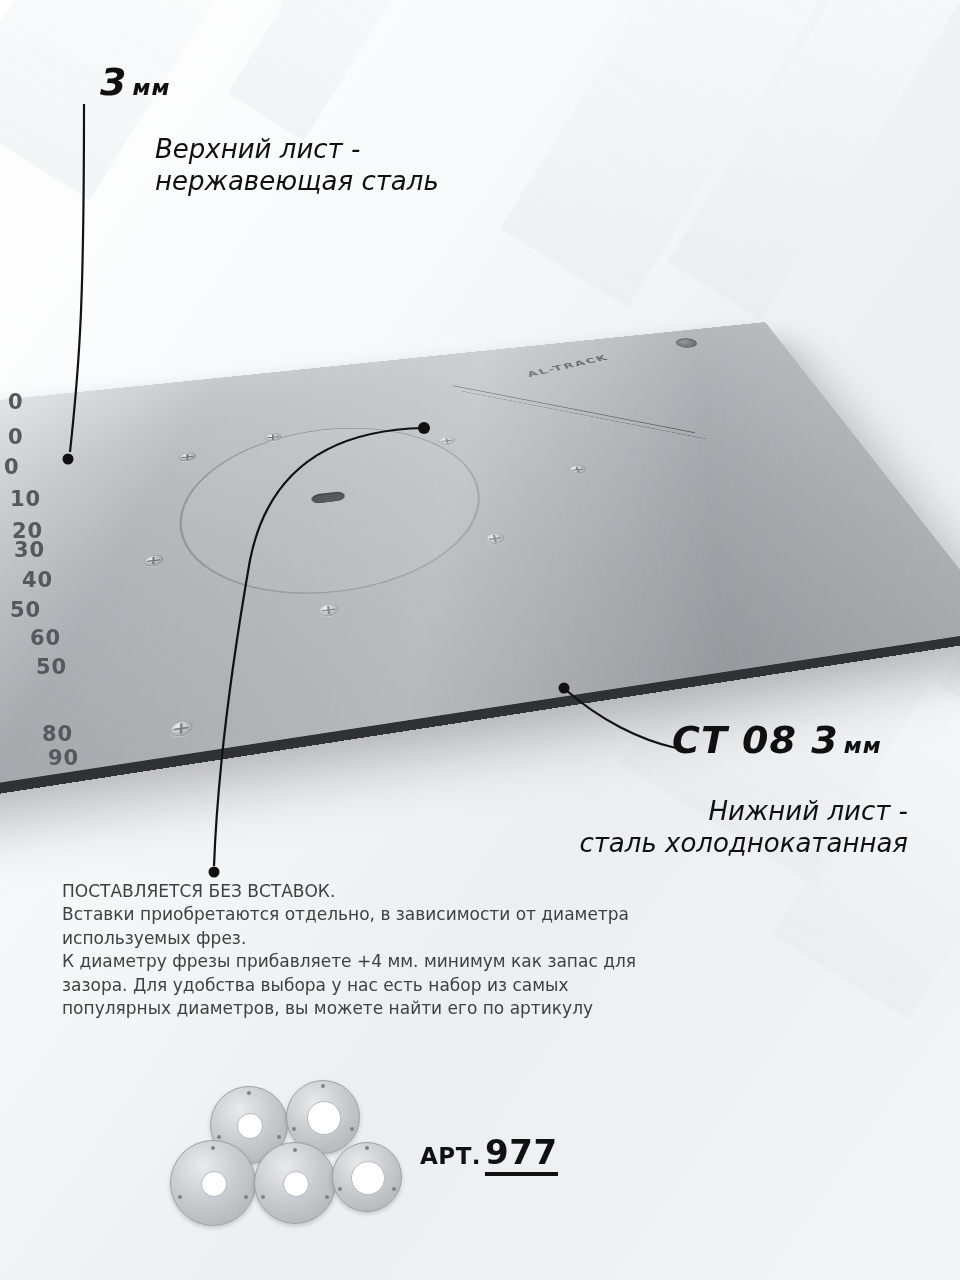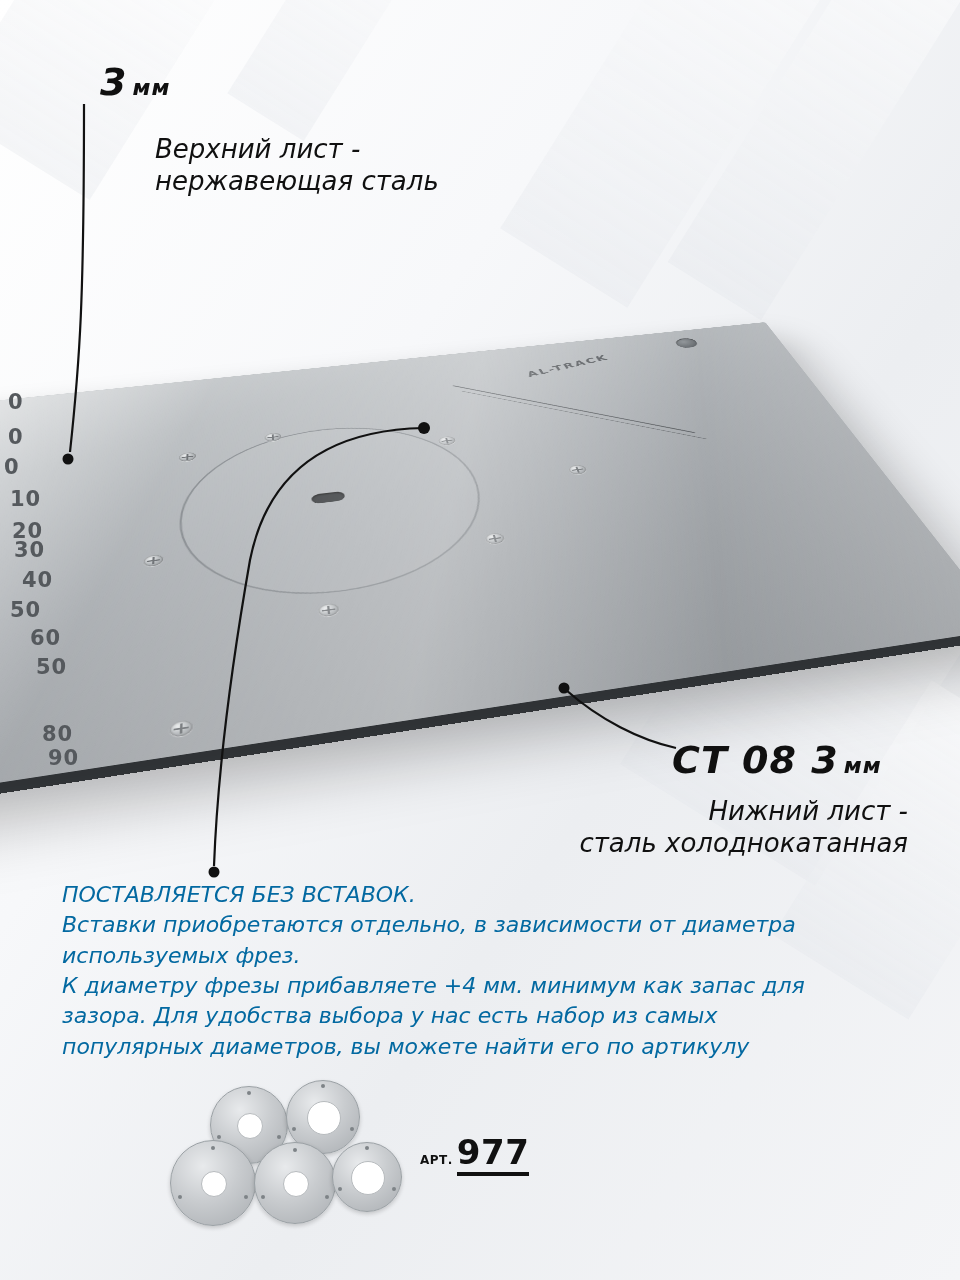--- a/index.html
+++ b/index.html
@@ -173,24 +173,23 @@
     height: 1280px;
     pointer-events: none;
   }
 
   
   .note {
     position: absolute;
     left: 62px;
     top: 880px;
     width: 846px;
-    font-size: 22px;
+    font-size: 17px;
     line-height: 1.38;
-    color: #0369a1;
-    font-style: italic;
+    color: #404040;
   }
   .note-line { display: block; }
 
   
   .inserts {
     position: absolute;
     left: 160px;
     top: 1080px;
     width: 260px;
     height: 145px;
@@ -218,21 +217,21 @@
 
   .art {
     position: absolute;
     left: 420px;
     top: 1135px;
     display: flex;
     align-items: baseline;
     gap: 4px;
   }
   .art-pre {
-    font-size: 12px;
+    font-size: 23px;
     font-weight: 700;
     color: #111;
     letter-spacing: 0.5px;
   }
   .art-num {
     font-size: 34px;
     font-weight: 800;
     color: #111;
     letter-spacing: 0.5px;
     border-bottom: 4px solid #111;
@@ -312,21 +311,21 @@
 
 <div class="callout-label" style="left:100px;top:60px;">
   <span class="bignum">3</span>
   <span class="unit">мм</span>
 </div>
 <div class="callout-label desc" style="left:155px;top:134px;">
   <span>Верхний лист -</span><br>
   <span>нержавеющая сталь</span>
 </div>
 
-<div class="callout-label" style="left:672px;top:718px;margin-top:20px;">
+<div class="callout-label" style="left:672px;top:718px;">
   <span class="bignum">СТ 08 3</span>
   <span class="unit">мм</span>
 </div>
 <div class="callout-label desc right" style="left:auto;right:52px;top:796px;">
   <span>Нижний лист -</span><br>
   <span>сталь холоднокатанная</span>
 </div>
 
 <div class="note">
   <span class="note-line">ПОСТАВЛЯЕТСЯ БЕЗ ВСТАВОК.</span>

